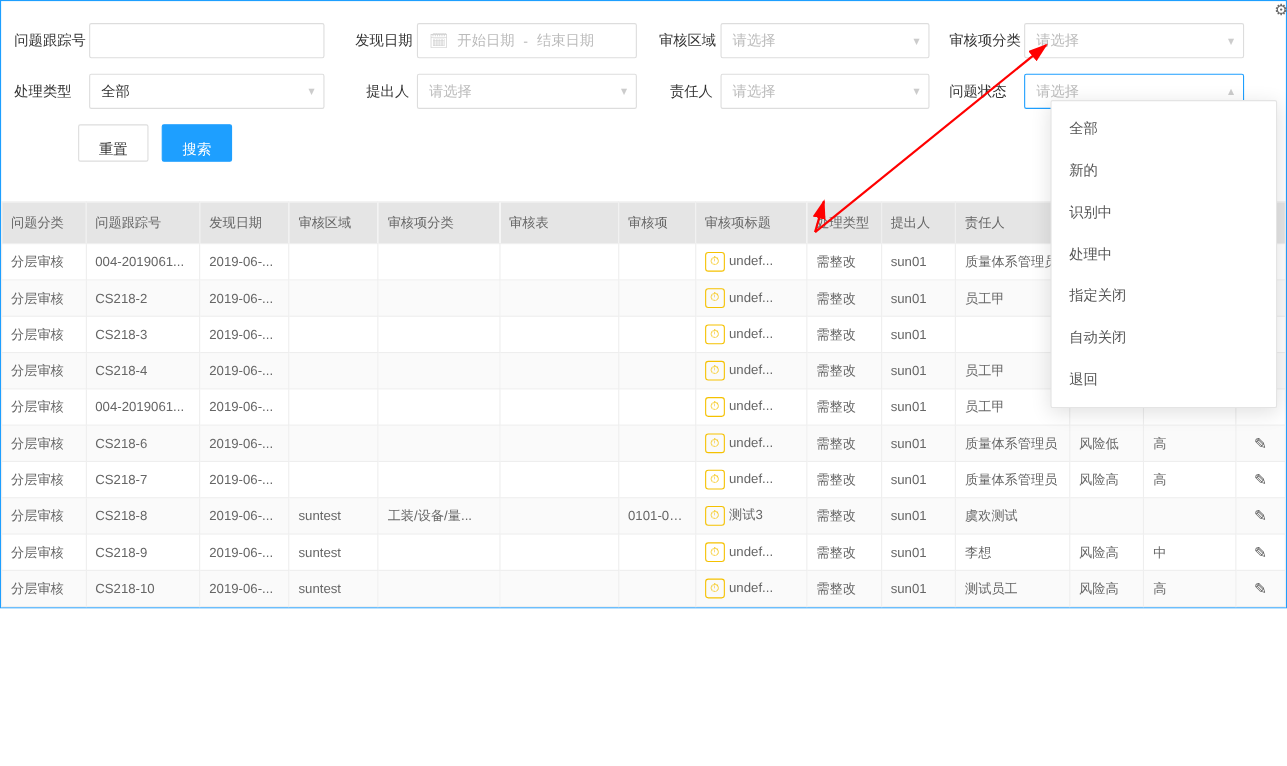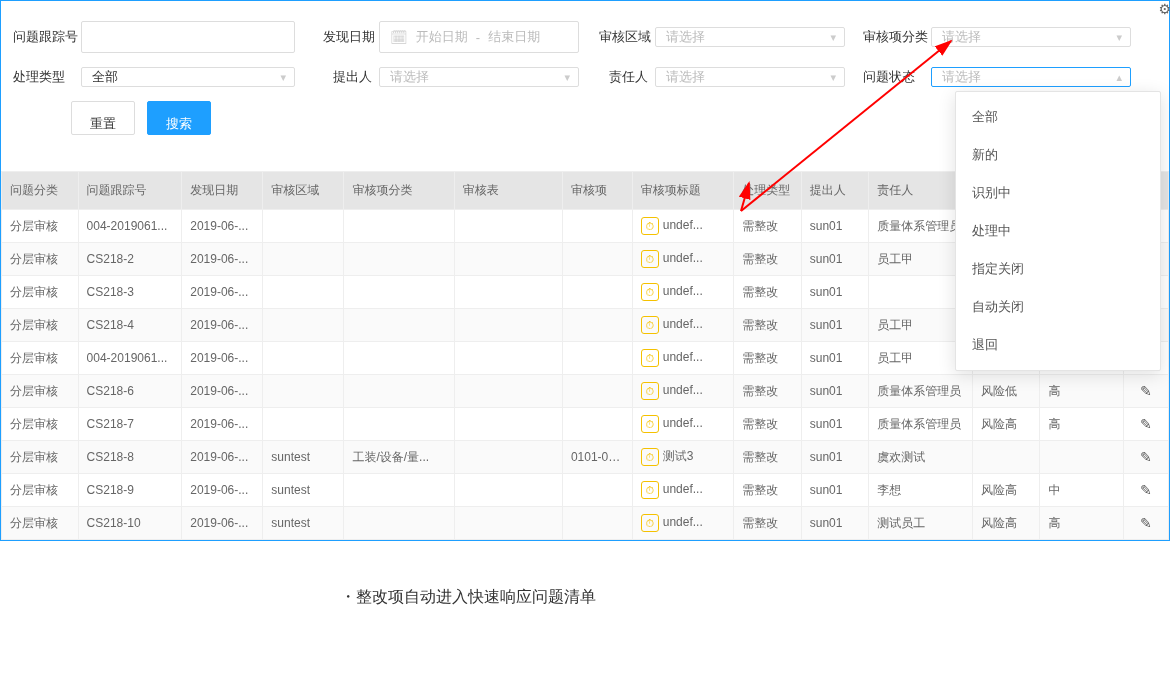--- a/index.html
+++ b/index.html
@@ -7,21 +7,21 @@
 .app{border:1px solid #1E9FFF;width:1170px;position:relative}
 .filters{padding:20px 10px 10px 10px}
 .frow{display:flex;align-items:center;margin-bottom:14px;gap:0}
 .flabel{display:inline-block;text-align:left;color:#333;font-size:13px;padding-right:8px;white-space:nowrap}
 .lbl-1{width:68px;margin-left:2px}
 .lbl-2{width:56px;margin-left:28px}
 .lbl-3{width:56px;margin-left:20px}
 .lbl-4{width:68px;margin-left:18px}
 .finput{height:32px;border:1px solid #ddd;border-radius:2px;padding:0 10px;font-size:13px;color:#333;background:#fff}
 .finput::placeholder{color:#bbb}
-.fselect{height:20px;border:1px solid #ddd;border-radius:2px;padding:0 24px 0 10px;font-size:13px;color:#bbb;background:#fff;position:relative;display:flex;align-items:center;cursor:pointer}
+.fselect{height:32px;border:1px solid #ddd;border-radius:2px;padding:0 24px 0 10px;font-size:13px;color:#bbb;background:#fff;position:relative;display:flex;align-items:center;cursor:pointer}
 .fselect.hasval{color:#333}
 .caret{position:absolute;right:8px;top:50%;transform:translateY(-50%);color:#ccc;font-size:11px}
 .w214{width:214px}
 .w200{width:200px}
 .w190{width:190px}
 .date-range{display:flex;align-items:center;height:32px;border:1px solid #ddd;border-radius:2px;padding:0 10px;width:200px;color:#bbb;gap:8px}
 .date-range .cal{color:#ccc;font-size:14px}
 .date-range .sep{color:#bbb}
 .focused{border:1px solid #1E9FFF!important;border-radius:2px}
 .btns{display:flex;gap:12px;margin-left:60px}
@@ -308,14 +308,13 @@
             <td class="c12">风险高</td>
             <td class="c13">高</td>
             <td class="c14"><span class="edit-icon">✎</span></td>
           </tr>
         </tbody>
     </table>
   </div>
 </div>
 
 <ul class="notes">
-  <li>・整改项自动进入快速响应问题清单</li>
 </ul>
 
 </body></html>

